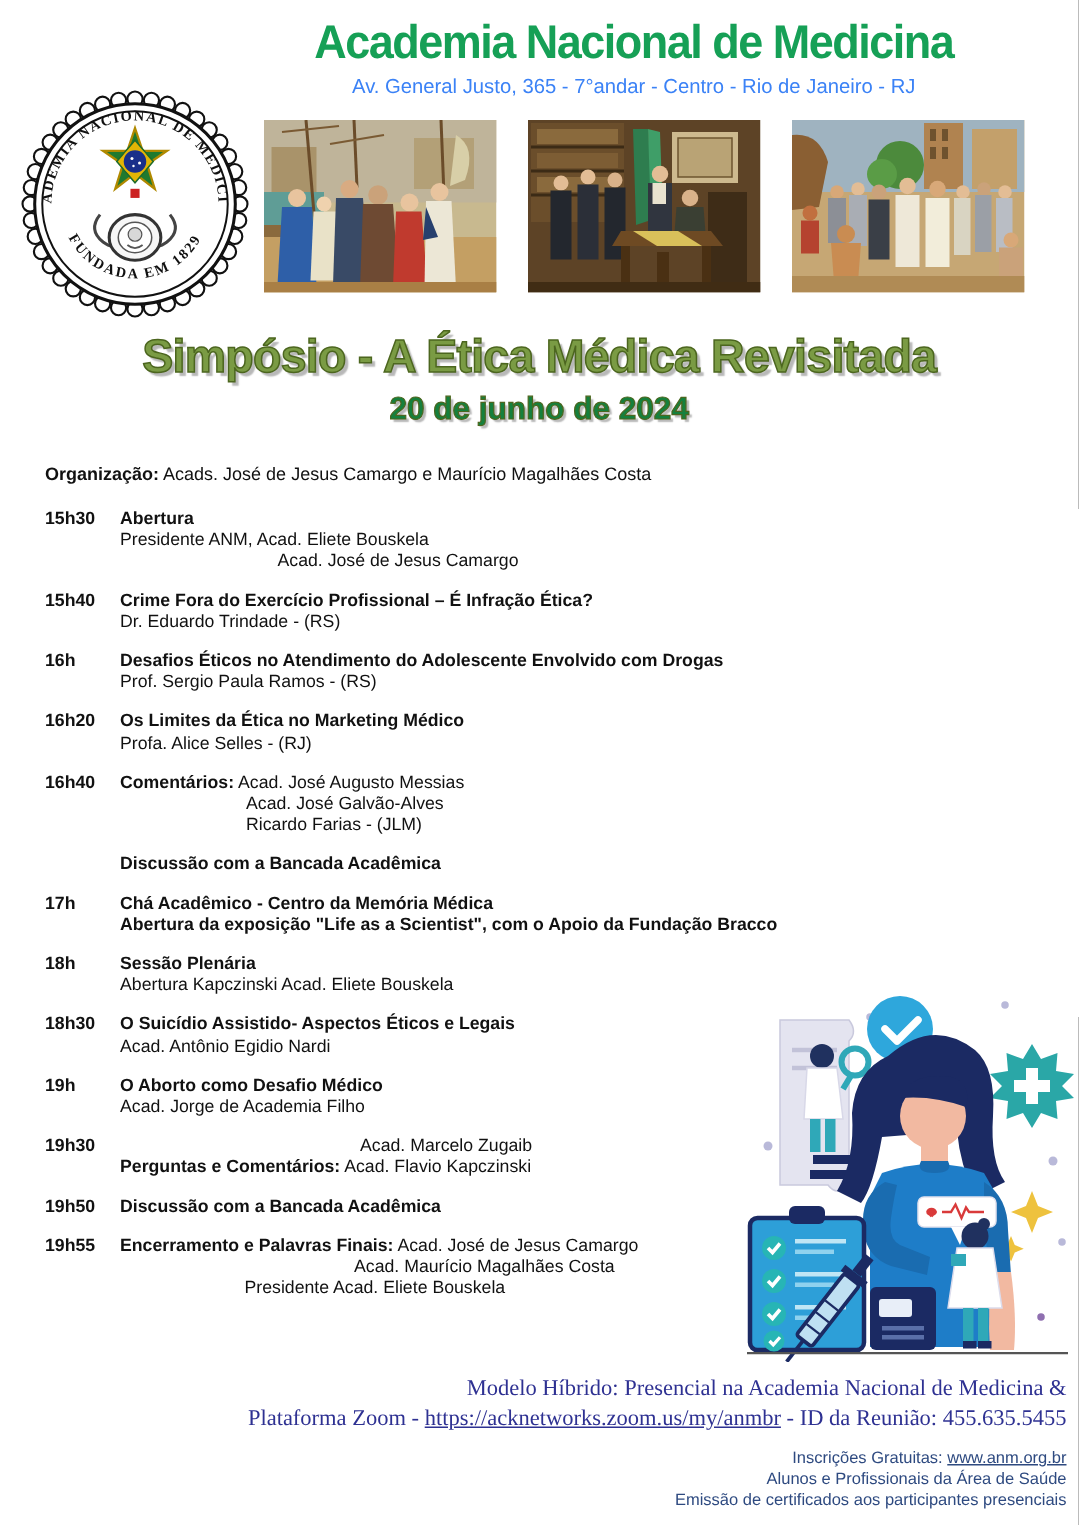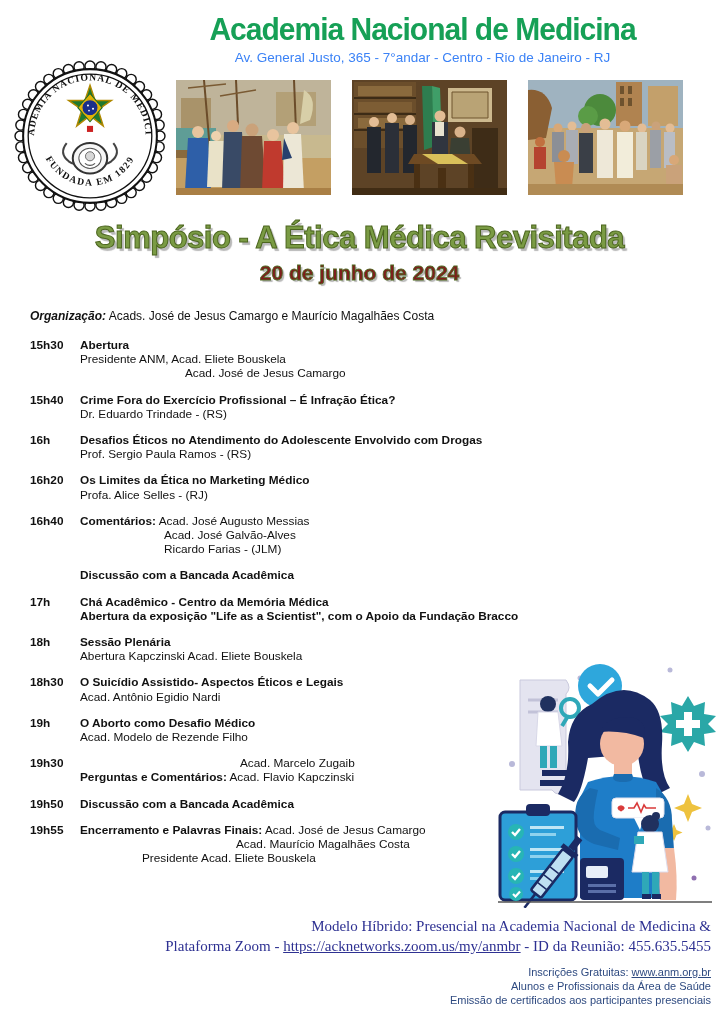--- a/index.html
+++ b/index.html
@@ -14,26 +14,26 @@
 
   .header-row{position:absolute;left:14px;top:58px;height:152px;}
   .seal{position:absolute;left:0;top:2px;}
   .paintings{position:absolute;left:162px;top:22px;display:flex;gap:21px;}
   .painting{width:155px;height:115px;display:block;}
 
   
   .title-block{position:absolute;left:0;top:220px;width:719px;text-align:center;}
   .sym-title{font-size:31px;font-weight:800;color:#7a9b44;letter-spacing:-0.5px;
              -webkit-text-stroke:1px #4c661f;text-shadow:2.5px 2.5px 1px #b8b8b8;}
-  .sym-date{margin-top:5px;font-size:21px;font-weight:800;color:#7f1d1d;
+  .sym-date{margin-top:5px;font-size:21px;font-weight:800;color:#15803d;
             -webkit-text-stroke:0.8px #4c661f;text-shadow:2px 2px 1px #b8b8b8;}
 
   
   .org-line{position:absolute;left:30px;top:309px;font-size:12px;}
-  .org-line b{font-weight:700;font-style:italic;}
+  .org-line b{font-weight:700;}
   .schedule{position:absolute;left:30px;top:338px;width:660px;font-size:11.8px;line-height:14.2px;}
   .sched-row{display:flex;margin-bottom:12px;}
   .sched-row .time{flex:0 0 50px;font-weight:700;}
   .sched-row .content{flex:1;}
   .sched-row .line b{font-weight:700;}
 
   
   .illus{position:absolute;right:3px;top:652px;}
 
   
@@ -321,42 +321,42 @@
         <span class="time">18h30</span>
         <div class="content">
           <div class="line"><b>O Suicídio Assistido- Aspectos Éticos e Legais</b></div>
           <div class="line">Acad. Antônio Egidio Nardi</div>
         </div>
       </div>
       <div class="sched-row">
         <span class="time">19h</span>
         <div class="content">
           <div class="line"><b>O Aborto como Desafio Médico</b></div>
-          <div class="line">Acad. Modelo de Rezende Filho</div>
+          <div class="line">Acad. Jorge de Academia Filho</div>
         </div>
       </div>
       <div class="sched-row">
         <span class="time">19h30</span>
         <div class="content">
           <div class="line" style="margin-left: 160px;">Acad. Marcelo Zugaib</div>
           <div class="line"><b>Perguntas e Comentários:</b> Acad. Flavio Kapczinski</div>
         </div>
       </div>
       <div class="sched-row">
         <span class="time">19h50</span>
         <div class="content">
           <div class="line"><b>Discussão com a Bancada Acadêmica</b></div>
         </div>
       </div>
       <div class="sched-row">
         <span class="time">19h55</span>
         <div class="content">
           <div class="line"><b>Encerramento e Palavras Finais:</b> Acad. José de Jesus Camargo</div>
           <div class="line" style="margin-left: 156px;">Acad. Maurício Magalhães Costa</div>
-          <div class="line" style="margin-left: 62px;">Presidente Acad. Eliete Bouskela</div>
+          <div class="line" style="margin-left: 83px;">Presidente Acad. Eliete Bouskela</div>
         </div>
       </div>
     </div>
 
   <svg class="illus" width="232" height="256" viewBox="0 0 232 256">
 
     <g fill="#b9b9d9">
       <circle cx="28" cy="112" r="3"></circle>
         <circle cx="96" cy="26" r="2.5"></circle>
         <circle cx="186" cy="18" r="2.5"></circle>

